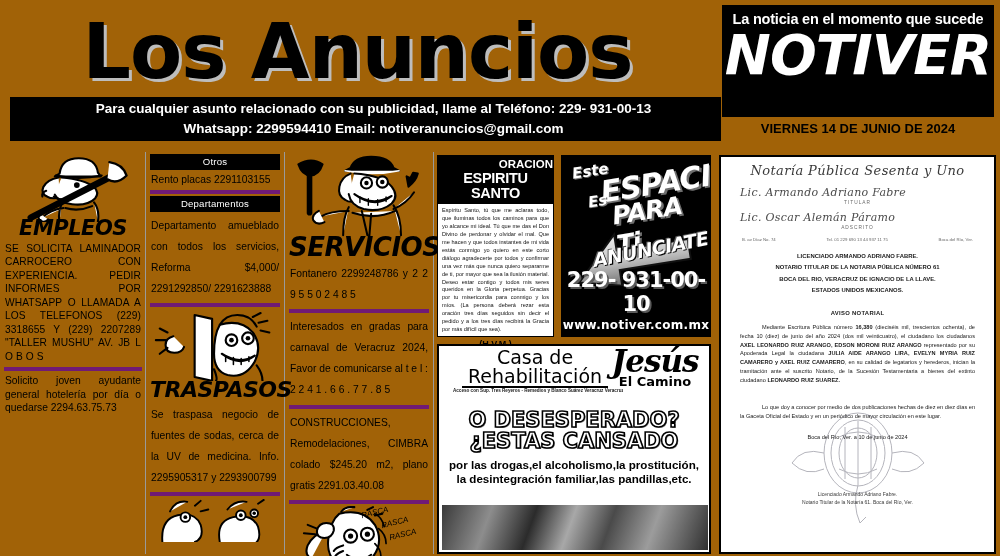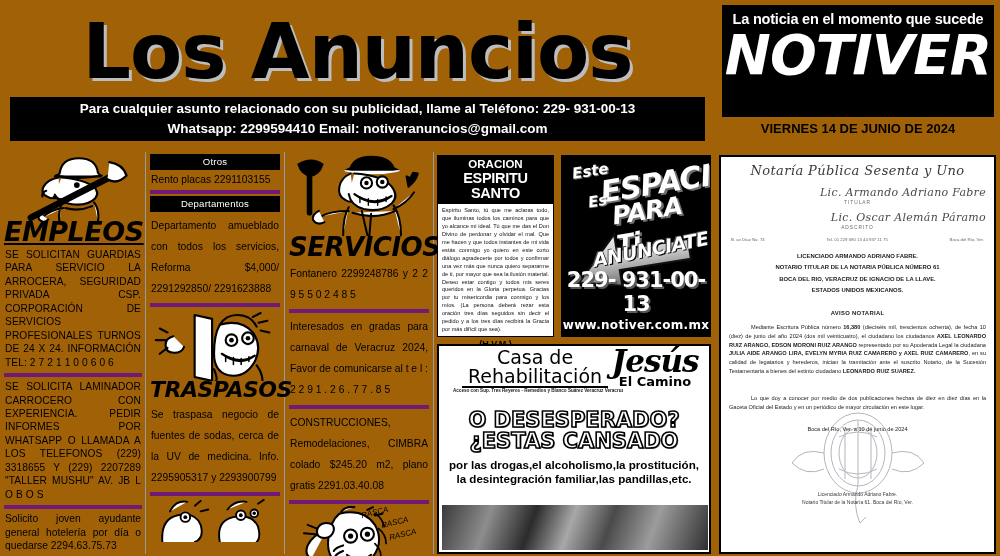--- a/index.html
+++ b/index.html
@@ -22,20 +22,21 @@
     font-weight:bold;font-size:76px;letter-spacing:-1px;
     line-height:1;
     text-shadow:3px 3px 0 #bdbdbd;
     white-space:nowrap;
   }
   .mast-bar{
     position:absolute;left:10px;top:97px;width:695px;height:44px;
     background:#000;color:#fff;
     display:flex;flex-direction:column;align-items:center;justify-content:center;
     gap:1px;
+    padding-left:16px;
   }
   .mast-bar div{font-size:13.5px;font-weight:bold;line-height:1.35;white-space:nowrap;}
 
   
   .notiver{position:absolute;left:722px;top:5px;width:272px;height:140px;}
   .notiver-box{
     position:absolute;left:0;top:0;width:272px;height:112px;
     background:#000;color:#fff;
     border:2px solid #000;
     box-sizing:border-box;
@@ -87,21 +88,21 @@
     font-size:9.6px;padding:2px 0 2.5px 0;margin:2px 0 0 0;
     letter-spacing:0.2px;
   }
 
   
   .oracion{
     position:absolute;left:437px;top:155px;width:117px;height:182px;
     border:1px solid #000;box-sizing:border-box;background:#fff;
   }
   .oracion-hd{background:#000;color:#fff;text-align:center;padding:2px 0 3px 0;}
-  .oracion-hd .l1{font-size:11.5px;font-weight:bold;line-height:1.1;}
+  .oracion-hd .l1{font-size:11.5px;font-weight:bold;line-height:1.1;text-align:right;}
   .oracion-hd .l2{font-size:14.5px;font-weight:bold;line-height:1.05;letter-spacing:-0.3px;}
   .oracion-body{
     font-size:5.6px;line-height:1.42;text-align:justify;
     padding:3px 4px 0 4px;color:#111;
   }
   .oracion-sig{text-align:center;font-size:9px;font-weight:bold;margin-top:5px;}
 
   
   .espacio{
     position:absolute;left:561px;top:155px;width:150px;height:182px;
@@ -174,28 +175,28 @@
   .casa-photo{
     position:absolute;left:3px;bottom:2px;width:266px;height:45px;
     background:linear-gradient(110deg,#3a3a3a 0%,#8d8d8d 18%,#2b2b2b 34%,#a8a8a8 48%,#4a4a4a 62%,#9c9c9c 78%,#303030 100%);
     overflow:hidden;
   }
 
   
   .notary{
     position:absolute;left:719px;top:155px;width:277px;height:399px;
     border:2px solid #000;box-sizing:border-box;background:#fff;
-    padding:6px 8px;overflow:hidden;
+    padding:6px 19px;overflow:hidden;
   }
   .nt-h1{
     text-align:center;font-family:"DejaVu Serif",serif;font-style:italic;
     font-size:13px;color:#3a3a3a;line-height:1.3;letter-spacing:0.4px;
   }
   .nt-h2{
-    text-align:right;font-family:"DejaVu Serif",serif;font-style:italic;
+    text-align:left;font-family:"DejaVu Serif",serif;font-style:italic;
     font-size:11px;color:#4a4a4a;margin-top:6px;letter-spacing:0.3px;
   }
   .nt-sub{text-align:center;font-size:4.8px;color:#6a6a6a;letter-spacing:1px;margin-top:1px;}
   .nt-addr{
     display:flex;justify-content:space-between;
     font-size:4.3px;color:#666;margin-top:7px;padding:0 2px;
     white-space:nowrap;
   }
   .nt-block{text-align:center;font-size:5.9px;font-weight:bold;line-height:1.95;margin-top:9px;color:#1a1a1a;}
   .nt-aviso{text-align:center;font-size:5.9px;font-weight:bold;margin-top:13px;color:#1a1a1a;letter-spacing:0.3px;}
@@ -258,23 +259,22 @@
           <path d="M62 58 q14 4 28 -2"></path>
 
           <path d="M60 58 q-14 2 -22 10" fill="#fff"></path>
           <path d="M36 64 q-4 4 0 7 q4 3 8 -1" fill="#fff"></path>
 
           <path d="M26 68 L116 22" stroke-width="7" stroke="#000"></path>
 
           <path d="M108 10 q14 2 18 14 q-10 10 -20 4" fill="#fff" stroke-width="2.4"></path>
         </g>
       </svg>
-      <span class="logo-word" style="font-size:27px;margin-top:-8px;text-decoration:underline;">EMPLEOS</span>
-    </div>
-    <div class="adtext caps">SE SOLICITAN GUARDIAS PARA SERVICIO LA ARROCERA, SEGURIDAD PRIVADA CSP. CORPORACIÓN DE SERVICIOS PROFESIONALES TURNOS DE 24 X 24. INFORMACIÓN TEL: 2 7 2 1 1 0 0 6 0 6</div>
+      <span class="logo-word" style="font-size:21px;margin-top:-8px;">EMPLEOS</span>
+    </div>
     <div class="adtext caps">SE SOLICITA LAMINADOR CARROCERO CON EXPERIENCIA. PEDIR INFORMES POR WHATSAPP O LLAMADA A LOS TELEFONOS (229) 3318655 Y (229) 2207289 "TALLER MUSHU" AV. JB L O B O S</div>
     <div class="adtext">Solicito joven ayudante general hotelería por día o quedarse 2294.63.75.73</div>
   </div>
 
   <div class="col c2">
     <div class="blackbar">Otros</div>
     <div class="adtext" style="text-align:left">Rento placas 2291103155</div>
     <div class="blackbar">Departamentos</div>
     <div class="adtext loose">Departamento amueblado con todos los servicios, Reforma $4,000/ 2291292850/ 2291623888</div>
 
@@ -352,21 +352,21 @@
           <path d="M64 62 q-20 0 -30 6"></path>
           <path d="M32 62 q-8 4 -6 10 q4 6 12 2"></path>
 
           <path d="M112 60 q14 -6 22 -18"></path>
           <path d="M128 36 q8 -6 10 -14 l-5 -1 -3 6 -4 -2 z" fill="#000"></path>
         </g>
       </svg>
       <span class="logo-word" style="font-size:26px;margin-top:-10px;">SERVICIOS</span>
     </div>
     <div class="adtext loose">Fontanero  2299248786  y 2 2 9 5 5 0 2 4 8 5</div>
-    <div class="adtext loose">Interesados en gradas para carnaval de Veracruz 2024, Favor de comunicarse al t e l : 2 2 9 1 . 2 6 . 7 7 . 8 5</div>
+    <div class="adtext loose">Interesados en gradas para carnaval de Veracruz 2024, Favor de comunicarse al t e l : 2 2 4 1 . 6 6 . 7 7 . 8 5</div>
     <div class="adtext loose">CONSTRUCCIONES, Remodelaciones, CIMBRA colado $245.20 m2, plano gratis 2291.03.40.08</div>
 
     <div style="position:relative;text-align:center;margin-top:2px">
       <svg viewBox="0 0 150 66" width="140" height="62">
         <g fill="#fff" stroke="#000" stroke-width="2.2" stroke-linecap="round" stroke-linejoin="round">
           <path d="M54 8 q26 -6 38 12 q10 18 -2 34 q-12 16 -32 10 q-18 -6 -16 -28 q2 -20 12 -28 z"></path>
           <path d="M56 6 q4 -6 14 -5 M84 4 l6 -3 M92 10 l8 -2"></path>
           <path d="M92 8 q8 4 10 14 M96 24 q8 6 8 16 M92 40 q8 8 6 16" fill="none" stroke-width="1.8"></path>
           <circle cx="66" cy="32" r="7"></circle>
             <circle cx="66" cy="32" r="2.8" fill="#000" stroke="none"></circle>
@@ -404,21 +404,21 @@
       <defs>
         <linearGradient id="ag" x1="0" y1="0" x2="0" y2="1">
           <stop offset="0%" stop-color="#f2f2f2"></stop>
             <stop offset="55%" stop-color="#bdbdbd"></stop>
             <stop offset="100%" stop-color="#6e6e6e"></stop>
         </linearGradient>
       </defs>
       <path d="M4 56 L46 14 L46 30 L118 30 L118 50 L46 50 L46 66 Z" fill="url(#ag)" stroke="#111" stroke-width="2" transform="rotate(-9 60 40)"></path>
     </svg>
     <span class="esp-anunciate">ANUNCIATE</span>
-    <div class="esp-phone">229- 931-00-13</div>
+    <div class="esp-phone">229- 931-00-10</div>
     <div class="esp-url">www.notiver.com.mx</div>
   </div>
 
   <div class="casa">
     <div class="casa-top">
       <div class="casa-ttl">
         <span>Casa de</span><br>
         <u>Rehabilitación</u>
       </div>
       <div class="casa-addr">Acceso  con  Sup.  Tres  Reyeros · Remedios y Blanco Suárez Veracruz Veracruz, Ver. · Tels. 229 xxx xx xx  Cel. 229 xx xx xx xx</div>

